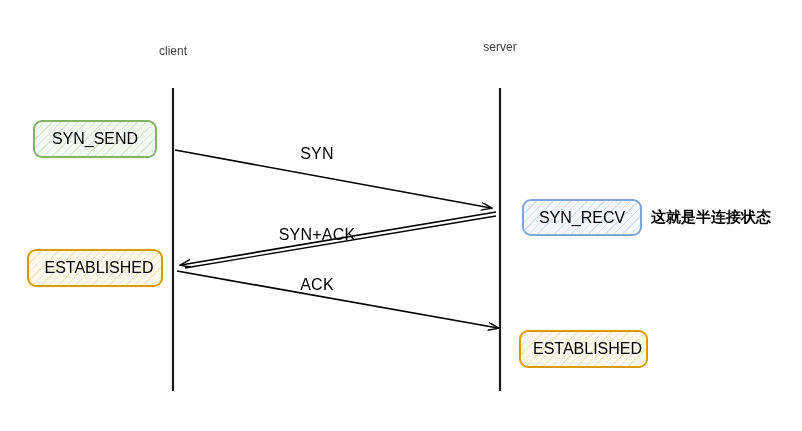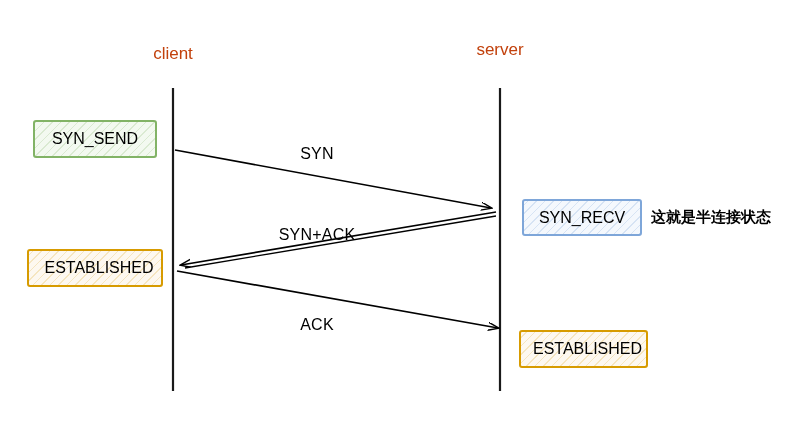--- a/index.html
+++ b/index.html
@@ -12,22 +12,22 @@
   }
   #canvas {
     position: relative;
     width: 802px;
     height: 431px;
     background: #ffffff;
     overflow: hidden;
   }
   .lifeline-label {
     position: absolute;
-    font-size: 17px;
-    color: #c2410c;
+    font-size: 12px;
+    color: #404040;
     white-space: nowrap;
     transform: translateX(-50%);
   }
   .msg-label {
     position: absolute;
     font-size: 16px;
     color: #000000;
     text-align: left;
     white-space: nowrap;
     transform: translateX(-50%);
@@ -37,21 +37,21 @@
     position: absolute;
     font-size: 15px;
     color: #000000;
     white-space: nowrap;
   }
   .state-box {
     position: absolute;
     box-sizing: border-box;
     border-width: 2px;
     border-style: solid;
-    border-radius: 3px;
+    border-radius: 9px;
     display: flex;
     align-items: center;
     justify-content: center;
     font-size: 16px;
     color: #000000;
     white-space: nowrap;
   }
   .state-box.green {
     border-color: #82b366;
     background-color: #f3f9f0;
@@ -120,21 +120,21 @@
     <line x1="496" y1="212" x2="181" y2="265" stroke="#000000" stroke-width="1.7" marker-end="url(#arrowOpen)"></line>
     <line x1="496" y1="216" x2="185" y2="268" stroke="#000000" stroke-width="1.3"></line>
 
     <line x1="177" y1="271" x2="498" y2="328" stroke="#000000" stroke-width="1.7" marker-end="url(#arrowOpen)"></line>
   </svg>
 
   <div class="msg-label" style="left:317px; top:145px;">SYN</div>
 
   <div class="msg-label" style="left:317px; top:226px;">SYN+ACK</div>
 
-  <div class="msg-label" style="left:317px; top:276px;margin-top:40px;">ACK</div>
+  <div class="msg-label" style="left:317px; top:276px;">ACK</div>
 
   <div class="state-box green" style="left:33px; top:120px; width:124px; height:38px;">
     <span>SYN_SEND</span>
   </div>
 
   <div class="state-box orange" style="left:27px; top:249px; width:136px; height:38px;">
     <span>ESTABLISHED</span>
   </div>
 
   <div class="state-box blue" style="left:522px; top:199px; width:120px; height:37px;">

